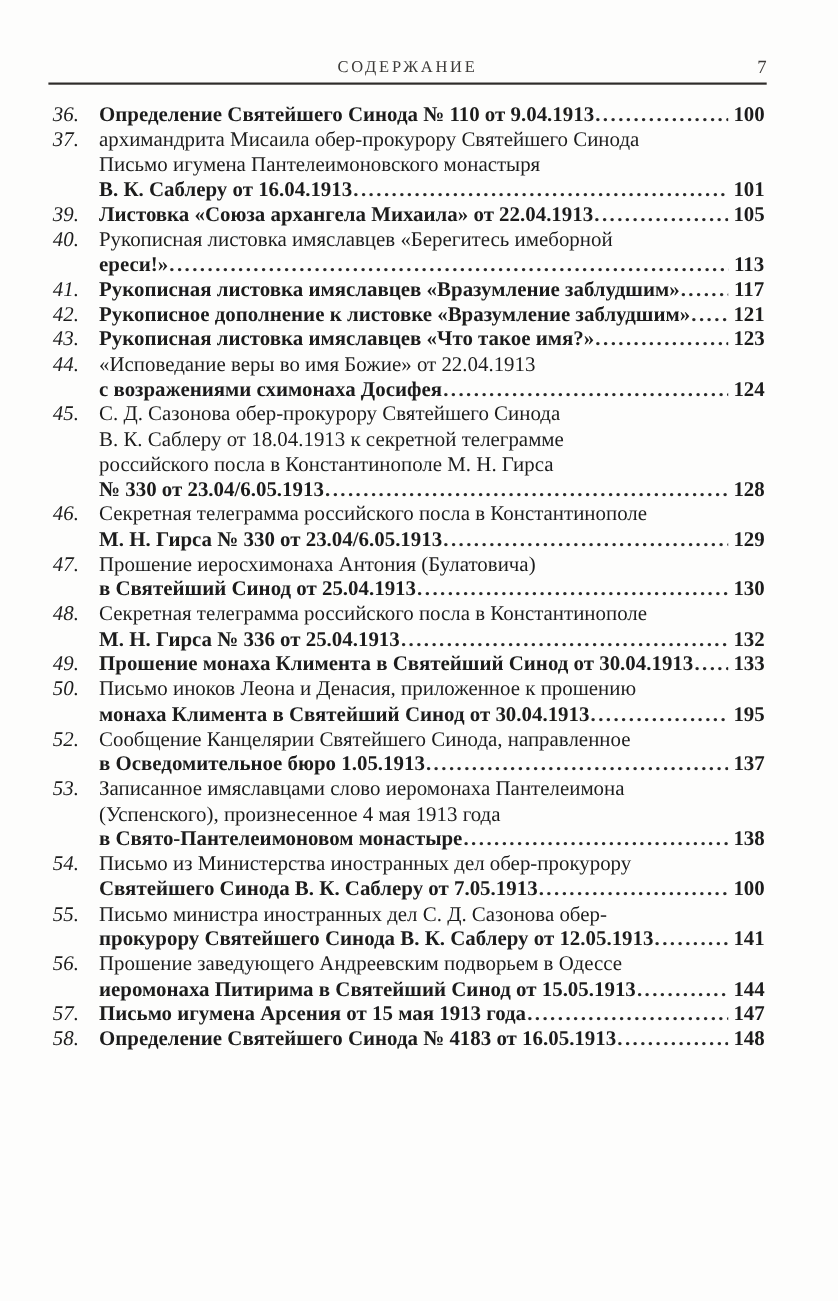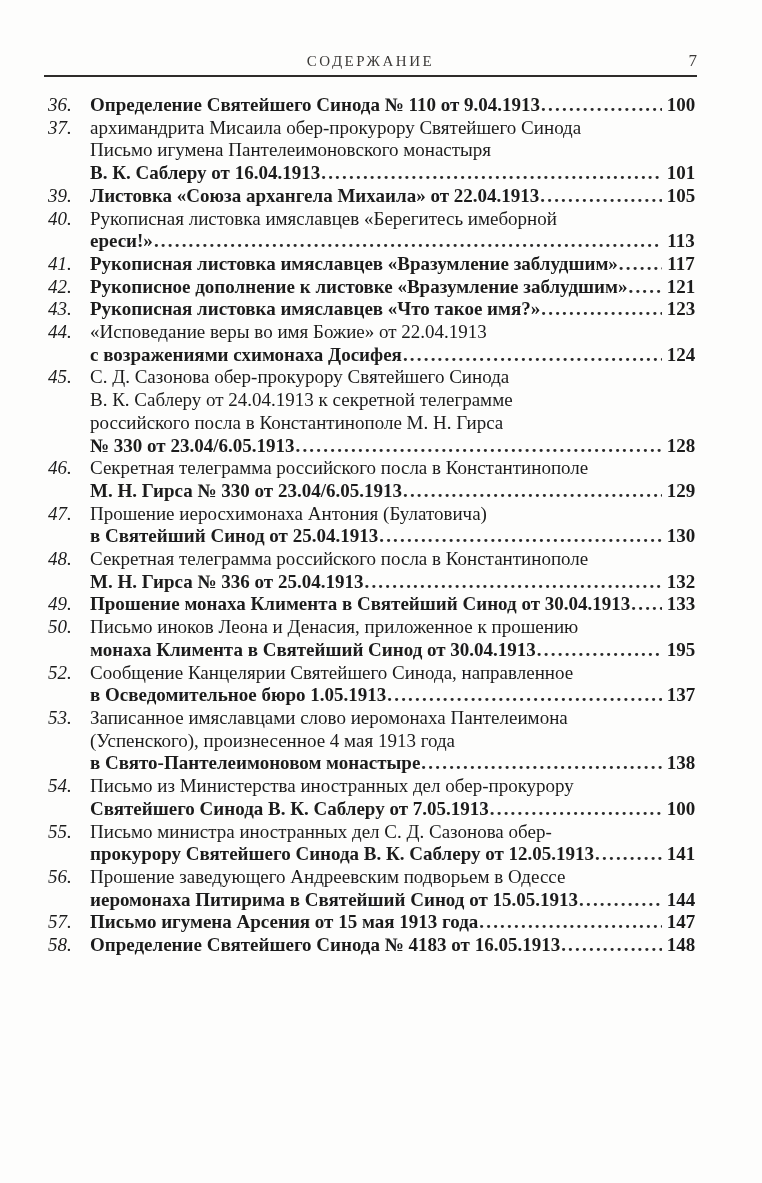--- a/index.html
+++ b/index.html
@@ -177,21 +177,21 @@
             <span class="t">с возражениями схимонаха Досифея</span>
             <span class="leader"></span>
             <span class="pg">124</span>
           </div>
         </div>
   </div>
       <div class="entry">
     <div class="num">45.</div>
     <div class="body">
           <div class="line"><span class="t">С. Д. Сазонова обер-прокурору Святейшего Синода</span></div>
-          <div class="line"><span class="t">В. К. Саблеру от 24.04.1913 к секретной телеграмме</span></div>
+          <div class="line"><span class="t">В. К. Саблеру от 18.04.1913 к секретной телеграмме</span></div>
           <div class="line"><span class="t">российского посла в Константинополе М. Н. Гирса</span></div>
           <div class="line last">
             <span class="t">№ 330 от 23.04/6.05.1913</span>
             <span class="leader"></span>
             <span class="pg">128</span>
           </div>
         </div>
   </div>
       <div class="entry">
     <div class="num">46.</div>

